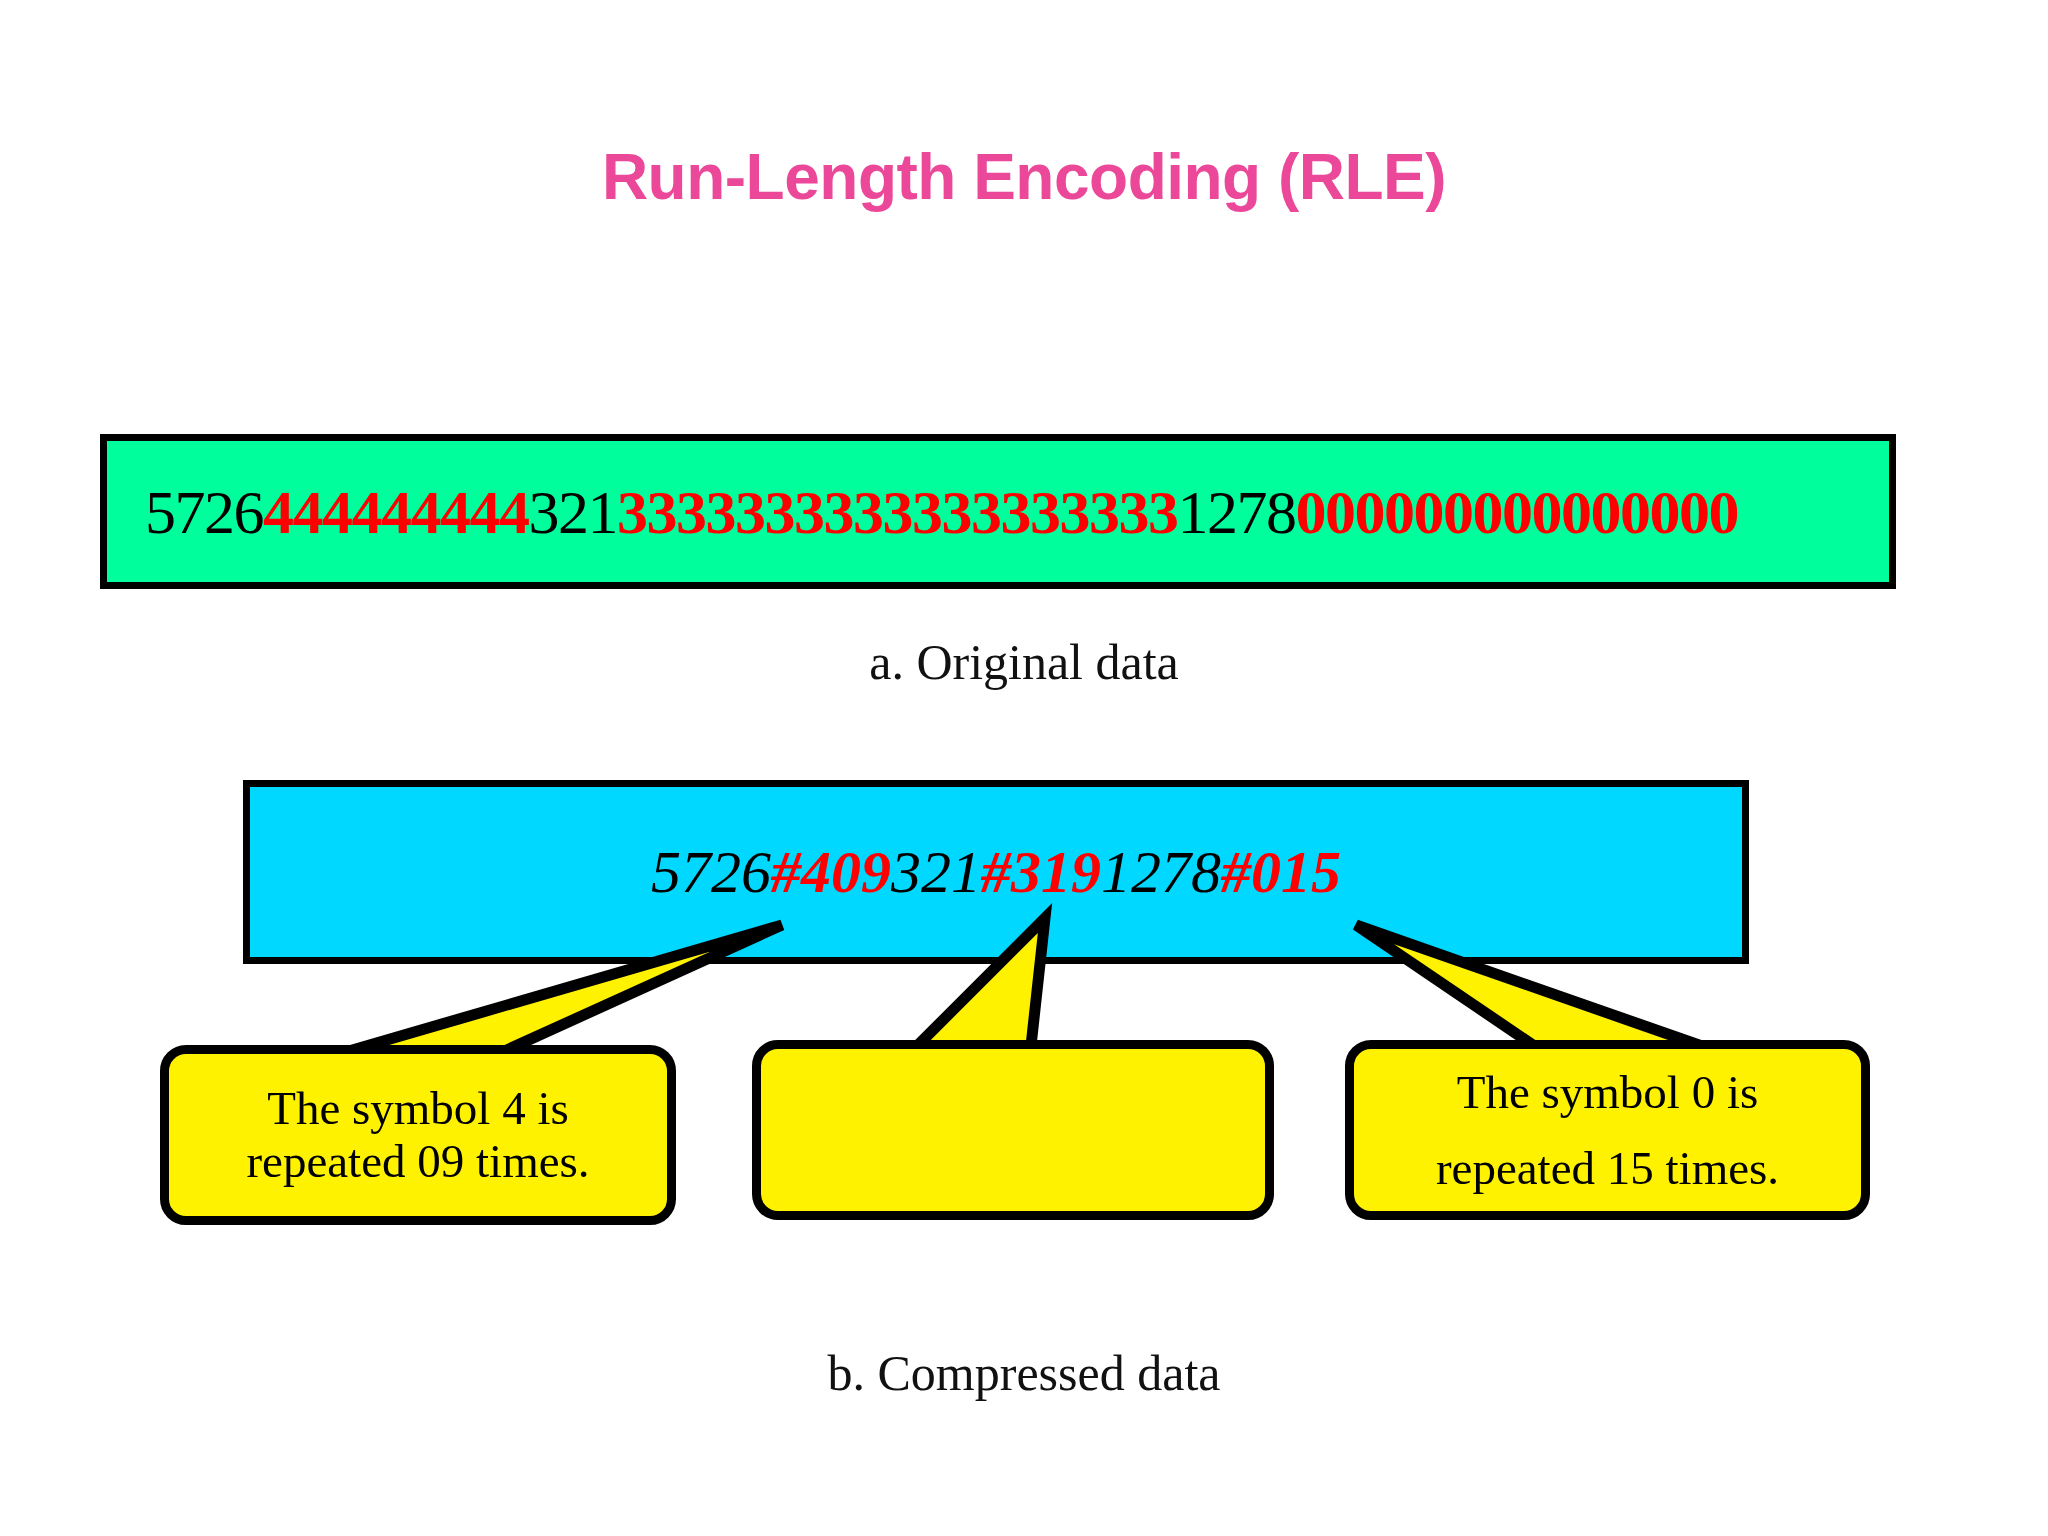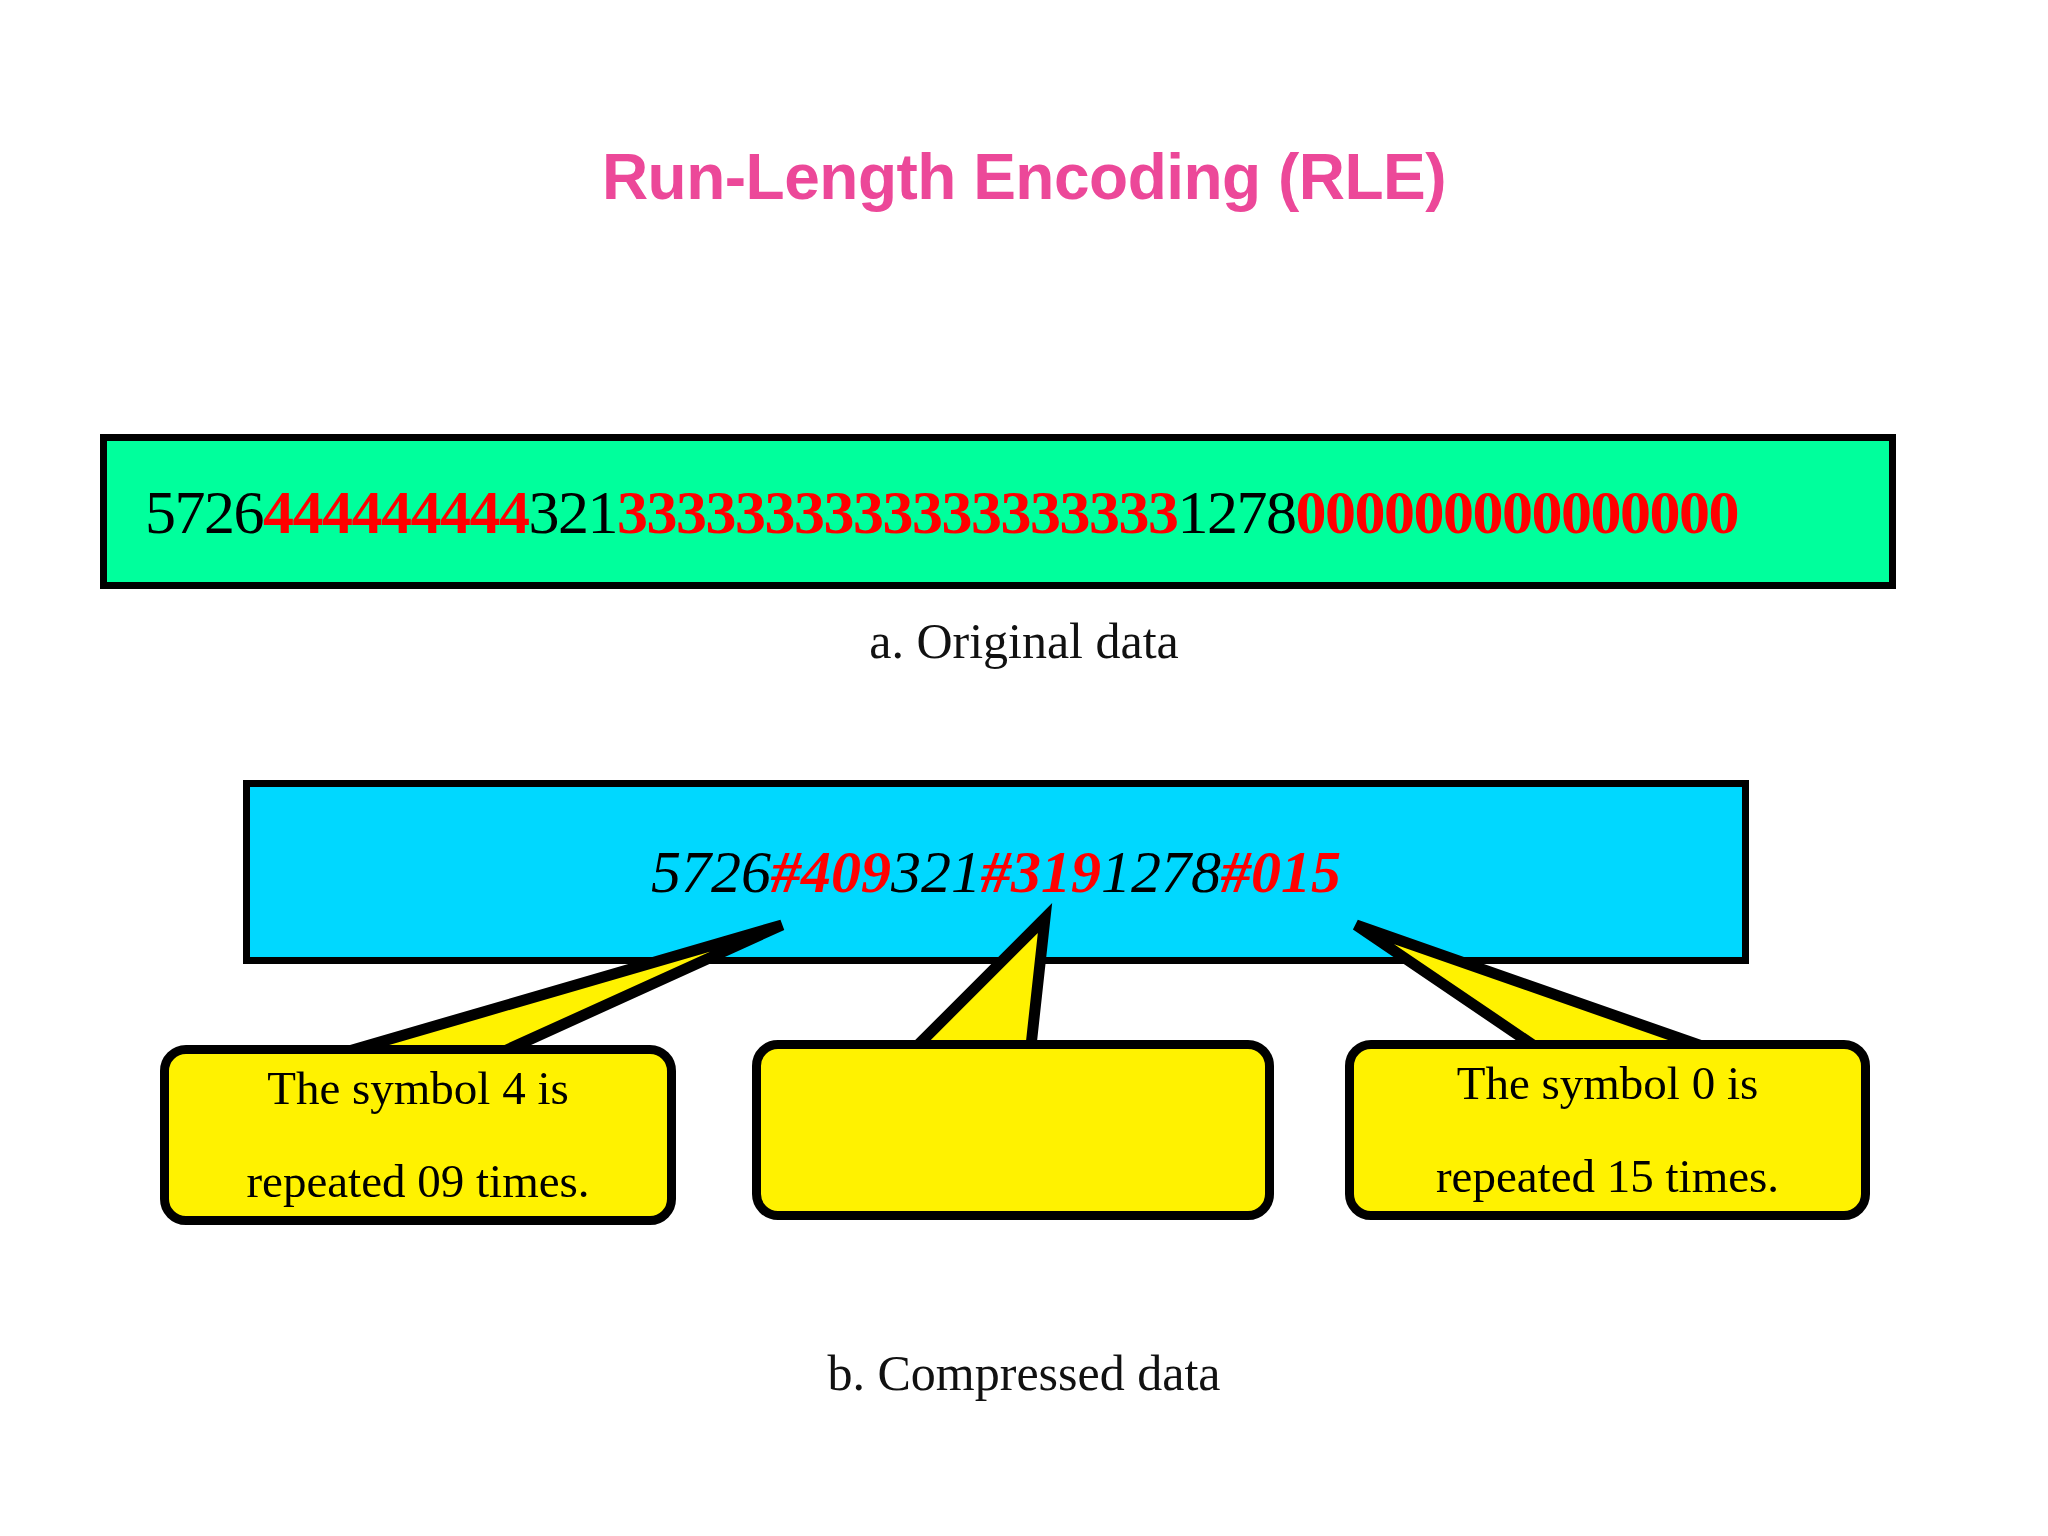--- a/index.html
+++ b/index.html
@@ -74,34 +74,34 @@
   .caption {
     position: absolute;
     width: 2048px;
     left: 0;
     text-align: center;
     font-family: "Liberation Serif", serif;
     font-size: 50px;
     color: #111111;
     white-space: nowrap;
   }
-  #caption-original { top: 612px; }
+  #caption-original { top: 633px; }
   #caption-compressed { top: 1344px; }
 
   
   .callout {
     position: absolute;
     box-sizing: border-box;
     background: #FFF200;
     border: 9px solid #000000;
     border-radius: 26px;
     display: flex;
     flex-direction: column;
     align-items: center;
-    justify-content: space-between;
+    justify-content: center;
     padding: 8px 14px;
     z-index: 4;
   }
   .callout-line {
     font-family: "Liberation Serif", serif;
     font-size: 47px;
     line-height: 1.12;
     color: #000000;
     white-space: nowrap;
     text-align: center;

